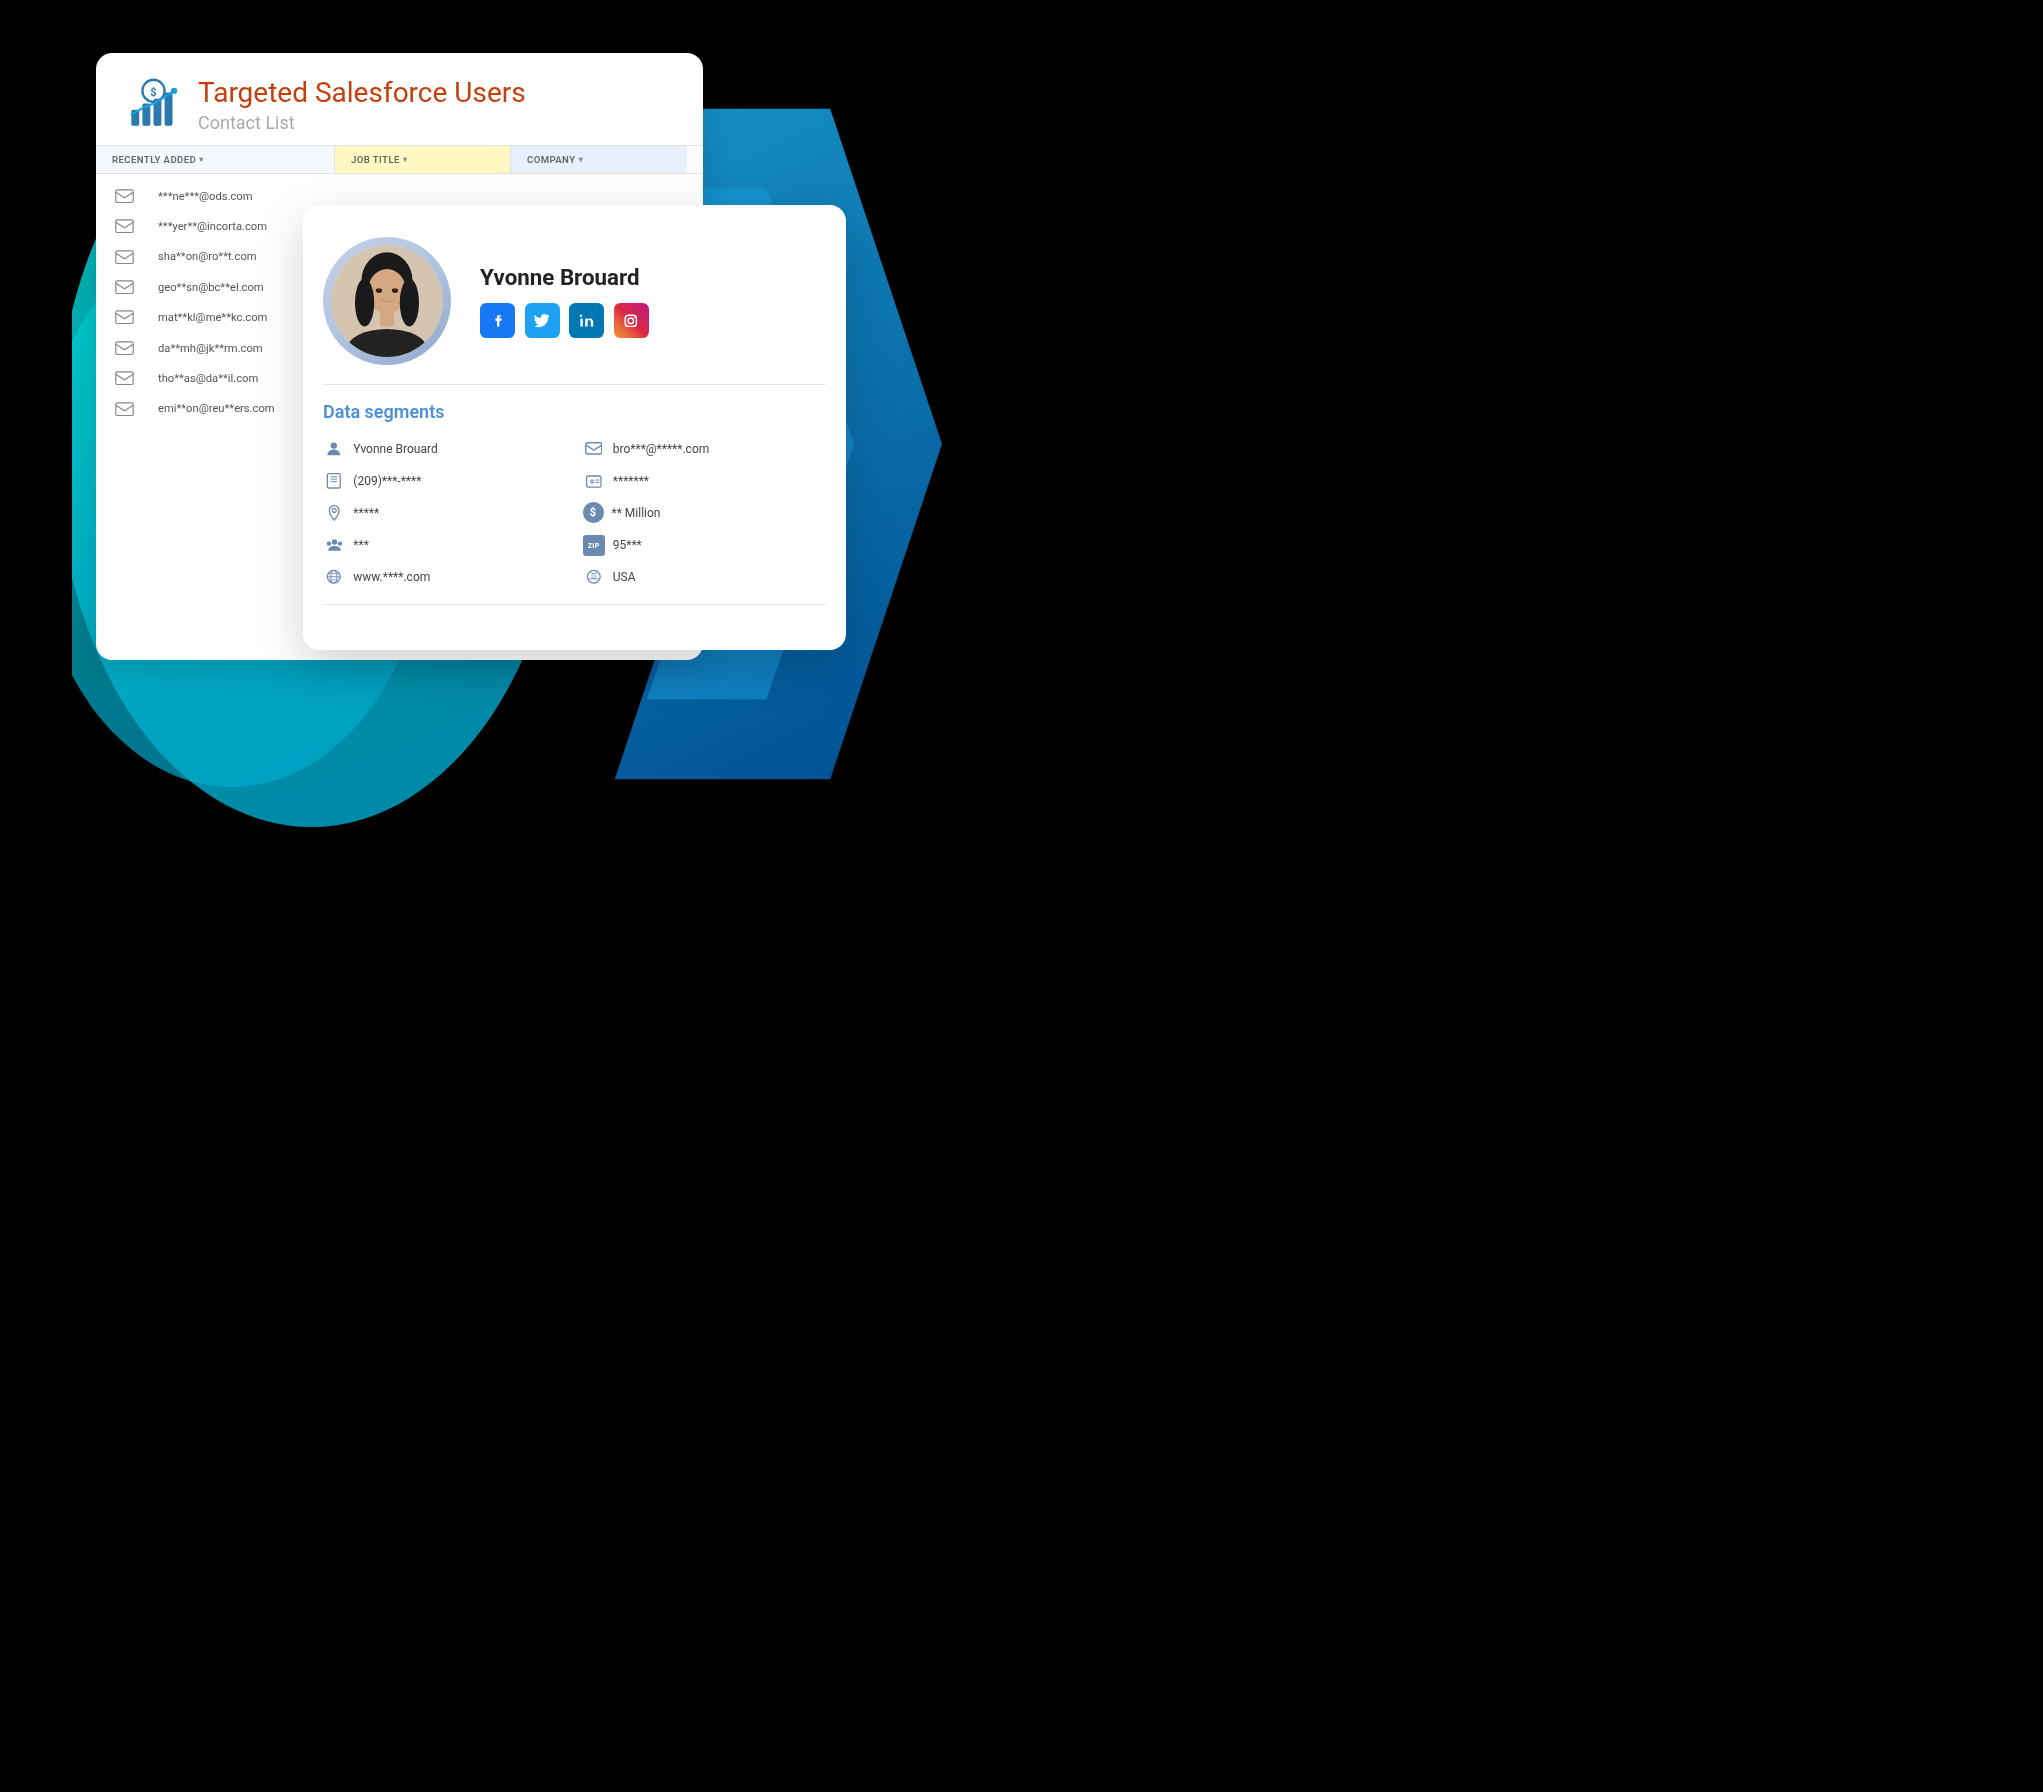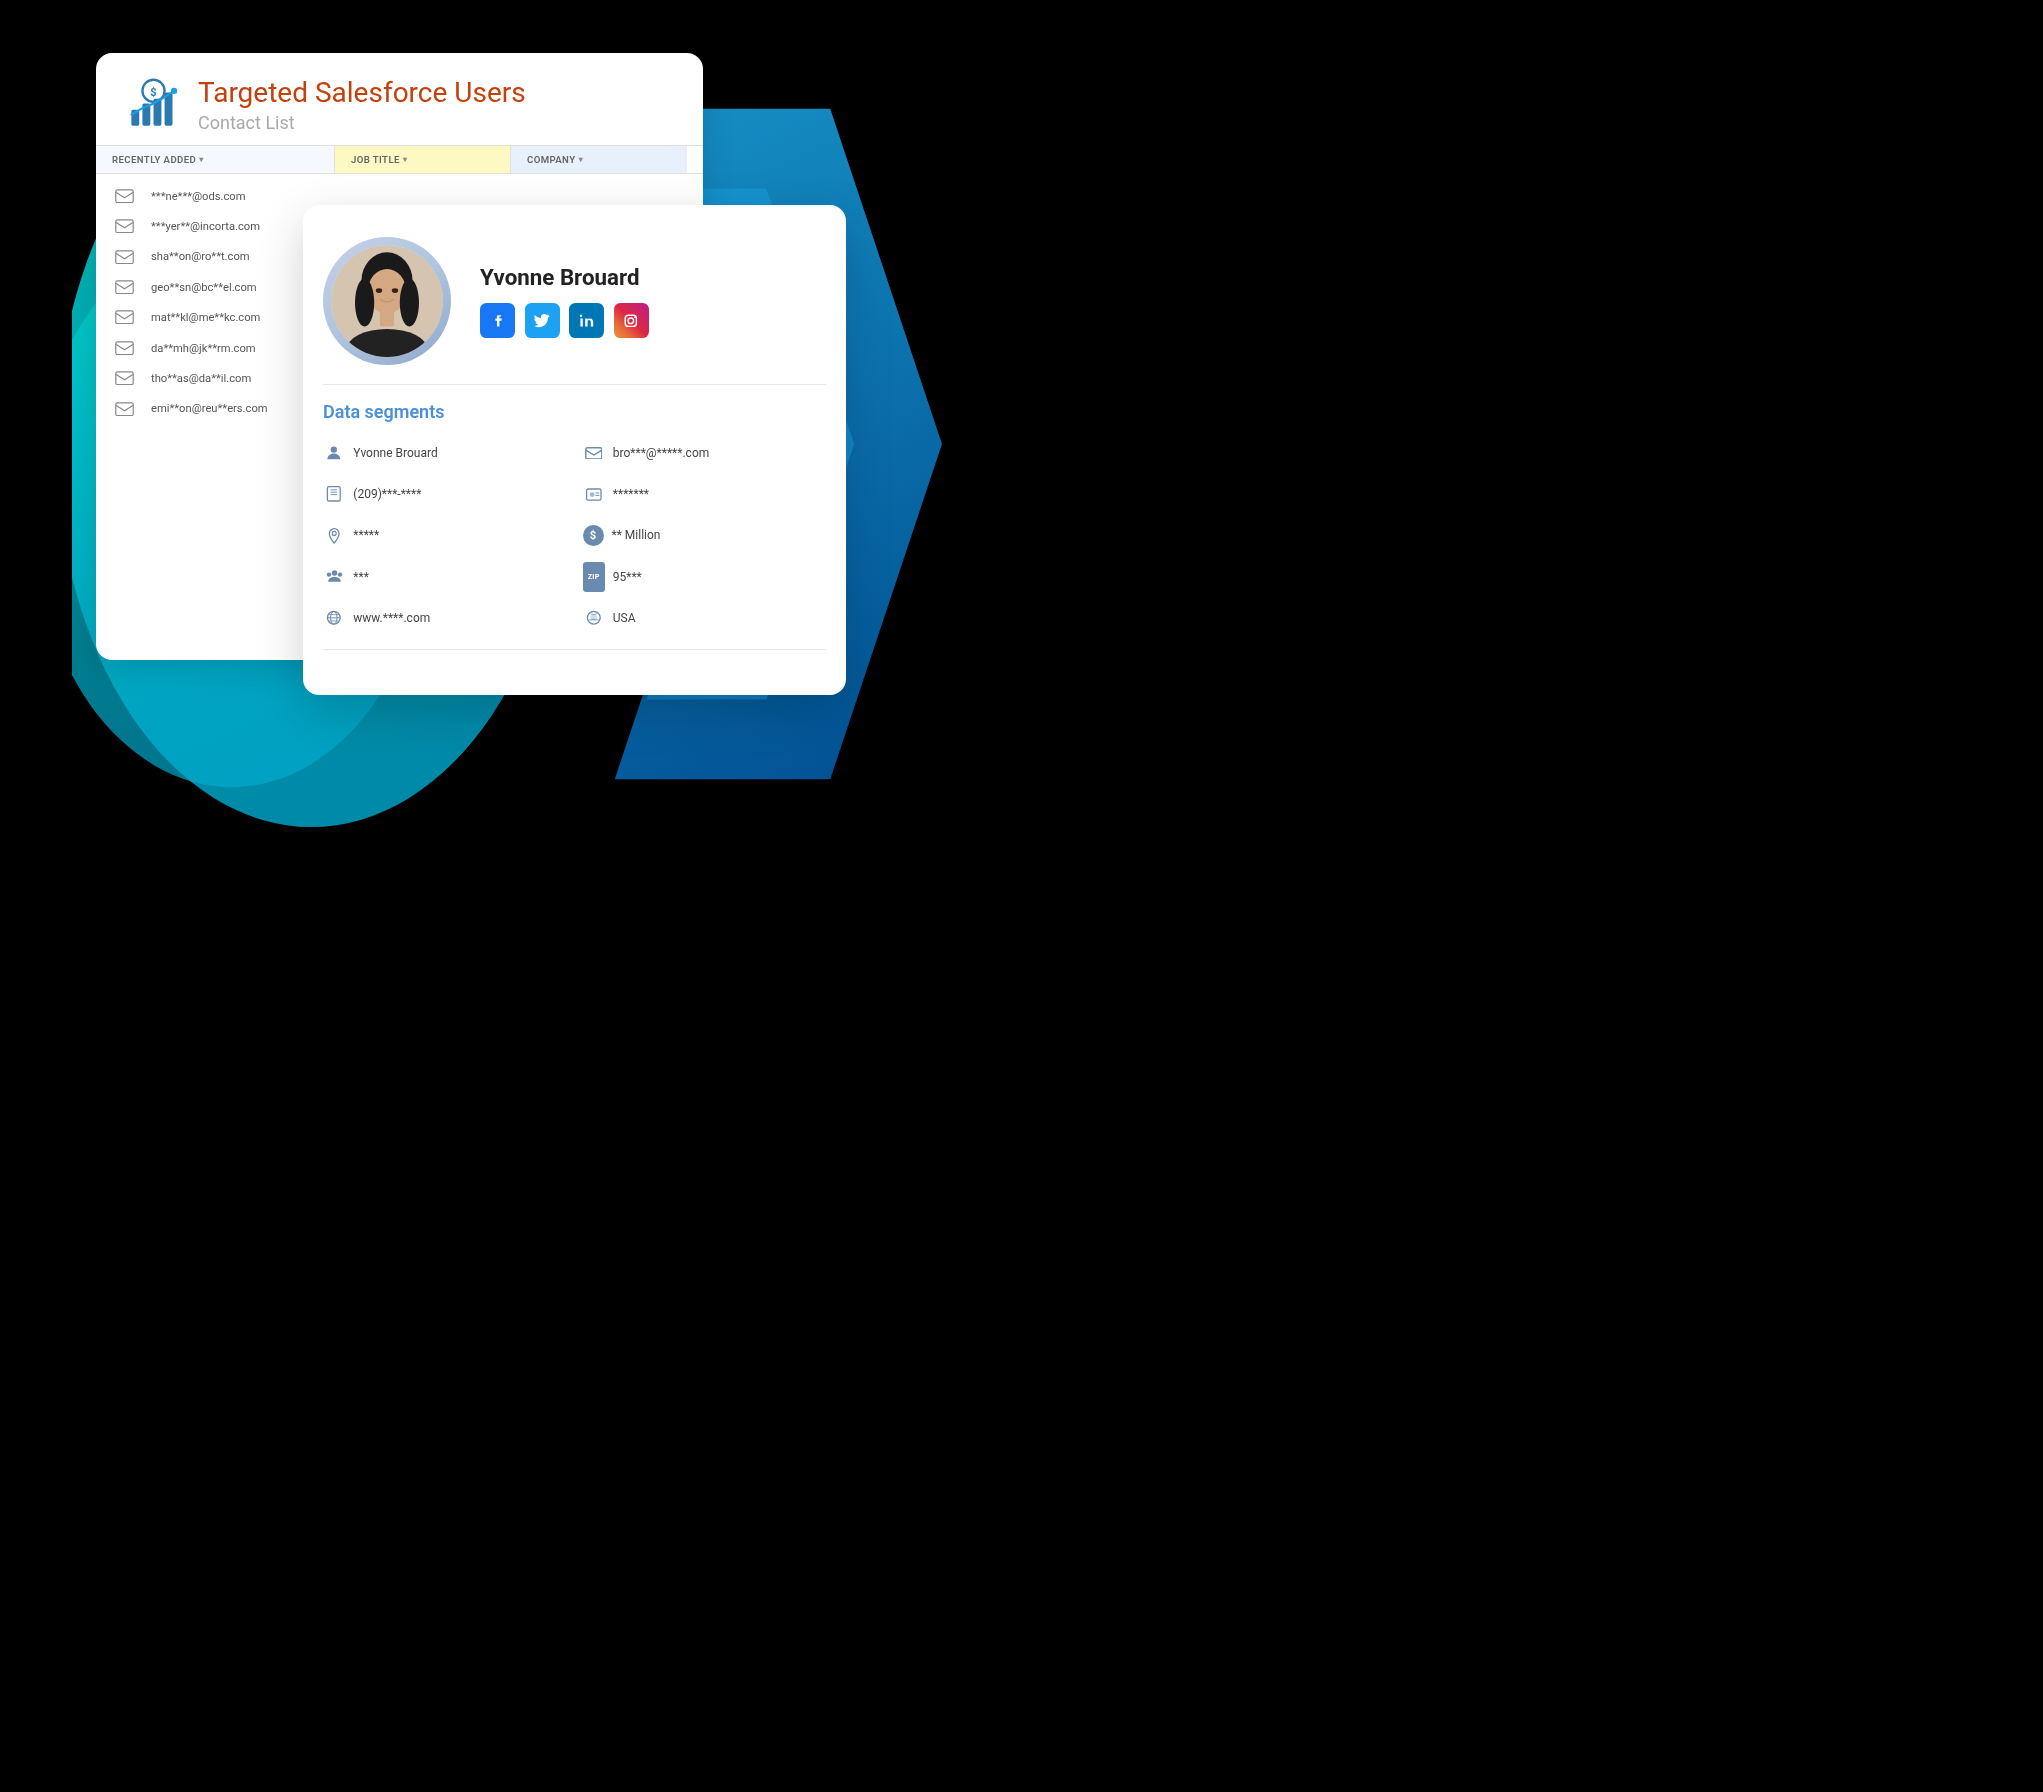--- a/index.html
+++ b/index.html
@@ -101,21 +101,21 @@
     }
 
     
     .email-list {
       padding: 6.4px 0;
     }
 
     .email-item {
       display: flex;
       align-items: center;
-      gap: 17px;
+      gap: 24px;
       padding: 8px 19px;
       font-size: 11.2px;
       color: #555;
     }
 
     .email-icon {
       width: 19px;
       height: 14.4px;
       flex-shrink: 0;
     }
@@ -221,21 +221,21 @@
     .data-item {
       display: flex;
       align-items: center;
       gap: 8px;
       font-size: 12px;
       color: #444;
     }
 
     .data-icon {
       width: 22.3px;
-      height: 30px;
+      height: 21px;
       flex-shrink: 0;
       display: flex;
       align-items: center;
       justify-content: center;
       color: #6b8ab0;
       font-size: 12.8px;
     }
 
     .data-icon.badge {
       background: #6b8ab0;

